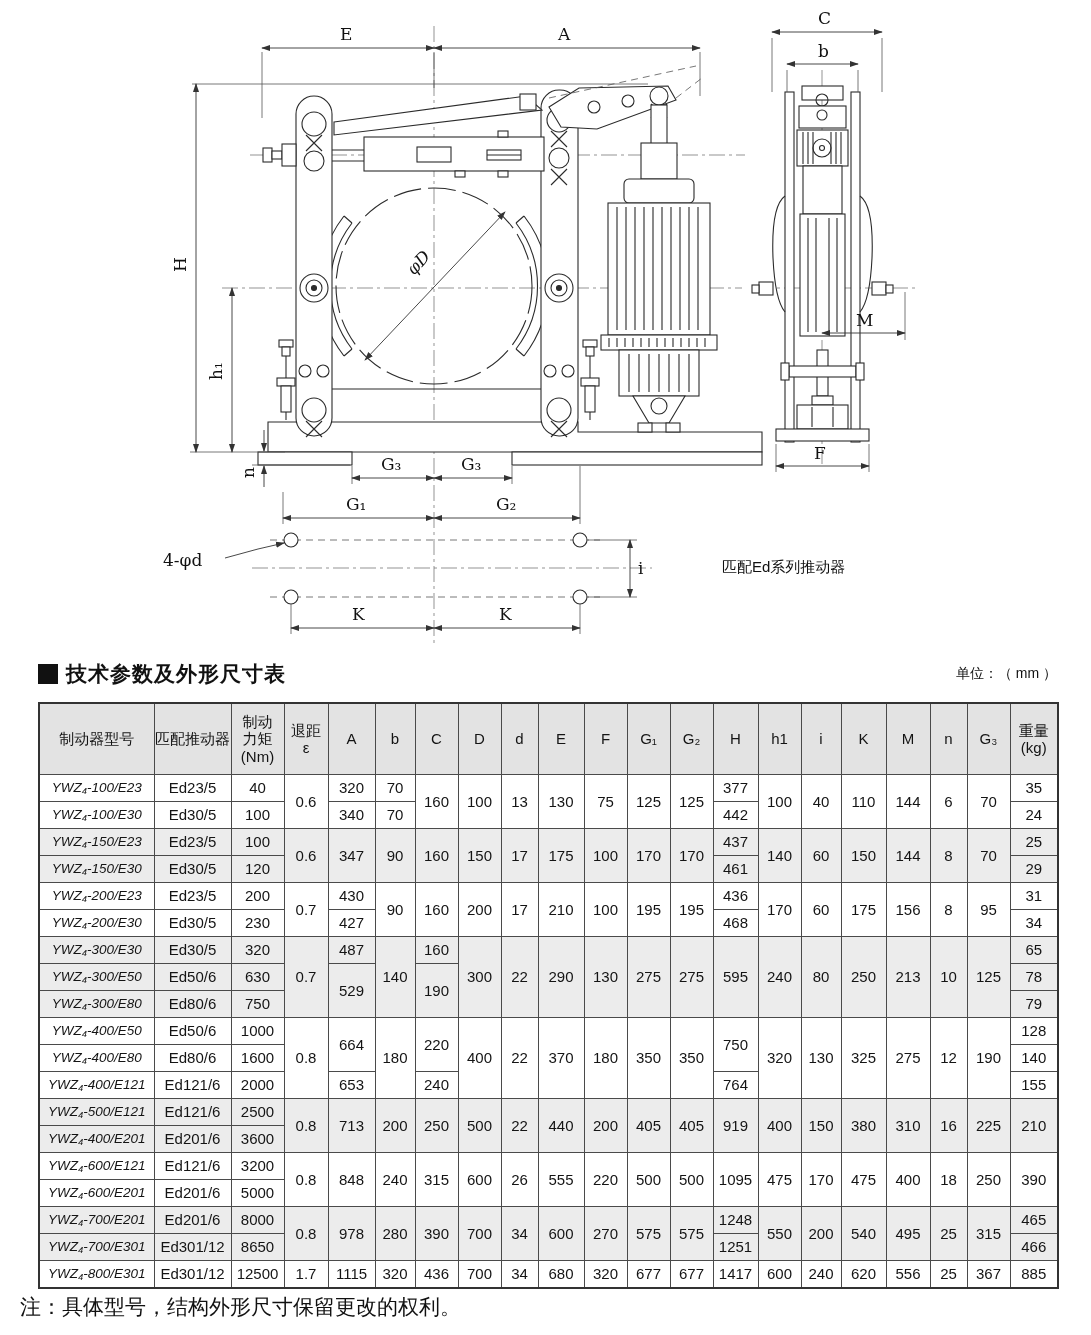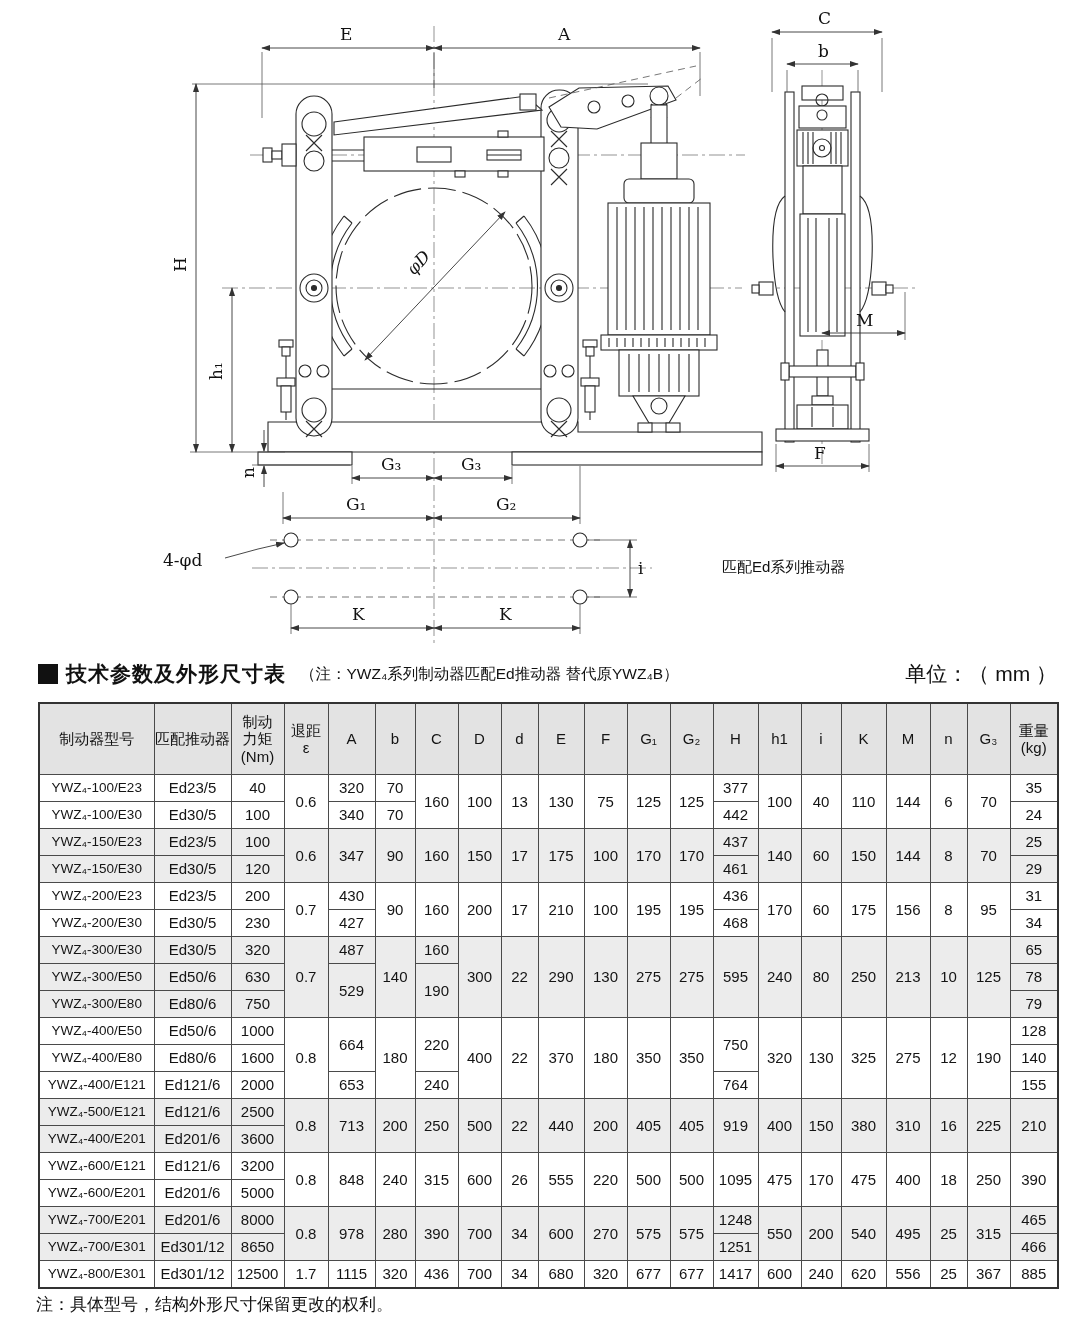--- a/index.html
+++ b/index.html
@@ -12,31 +12,31 @@
   .cl{stroke:#666;fill:none;stroke-width:.7;stroke-dasharray:16 4 3 4;}
   .dash{stroke:#555;fill:none;stroke-width:.8;stroke-dasharray:7 5;}
   .dim{stroke:#333;fill:none;stroke-width:.9;}
   .dimtxt{font-family:"DejaVu Serif",serif;font-size:17px;fill:#111;}
   .captxt{font-family:"Liberation Sans",sans-serif;font-size:15px;fill:#111;}
 
   .titlebar{position:absolute;top:660px;left:38px;width:1019px;display:flex;align-items:center;}
   .tmark{width:20px;height:20px;background:#111;display:inline-block;margin-right:8px;flex:none;}
   .ttitle{font-size:21px;font-weight:bold;letter-spacing:1px;white-space:nowrap;}
   .tnote{font-size:15.5px;margin-left:14px;white-space:nowrap;}
-  .tunit{font-size:21px;margin-left:auto;white-space:nowrap;}
+  .tunit{font-size:14px;margin-left:auto;white-space:nowrap;}
 
   table.spec{position:absolute;top:702px;left:38px;border-collapse:collapse;table-layout:fixed;
              width:1019px;border:2px solid #333;}
   table.spec th,table.spec td{border:1px solid #4a4a4a;text-align:center;vertical-align:middle;
              padding:0;font-size:15px;color:#141414;overflow:hidden;}
   table.spec th{height:70px;font-weight:normal;background:#e3e3e3;white-space:pre-line;line-height:1.15;}
   table.spec td{height:26px;line-height:1.05;background:#fff;}
-  table.spec td.c0{font-size:13.5px;}
+  table.spec td.c0{font-size:13.5px;font-style:italic;}
   table.spec tr.shade td{background:#ececec;}
-  .footnote{position:absolute;top:1293px;left:20px;font-size:17px;color:#111;margin-left:16px;}
+  .footnote{position:absolute;top:1293px;left:20px;font-size:21px;color:#111;}
 </style>
 </head>
 <body>
 
 <div class="page">
 
   <svg class="drawing" width="1091" height="655" viewBox="0 0 1091 655">
     <defs>
       <marker id="ar" viewBox="0 0 10 10" refX="9" refY="5" markerWidth="10" markerHeight="10" orient="auto-start-reverse">
         <path d="M0 1.6 L10 5 L0 8.4 Z" fill="#333"></path>
@@ -255,21 +255,20 @@
       <line class="dim" x1="776" y1="466" x2="869" y2="466" marker-start="url(#ar)" marker-end="url(#ar)"></line>
       <text class="dimtxt" x="814" y="459">F</text>
     </g>
 
     <text class="captxt" x="722" y="572">匹配Ed系列推动器</text>
   </svg>
 
   <div class="titlebar">
     <span class="tmark"></span>
     <span class="ttitle">技术参数及外形尺寸表</span>
-    <span class="tnote">（注：YWZ₄系列制动器匹配Ed推动器  替代原YWZ₄B）</span>
     <span class="tunit">单位：（ mm ）</span>
   </div>
 
   <table class="spec">
     <colgroup>
         <col style="width: 115px;">
         <col style="width: 77px;">
         <col style="width: 53px;">
         <col style="width: 44px;">
         <col style="width: 47px;">

